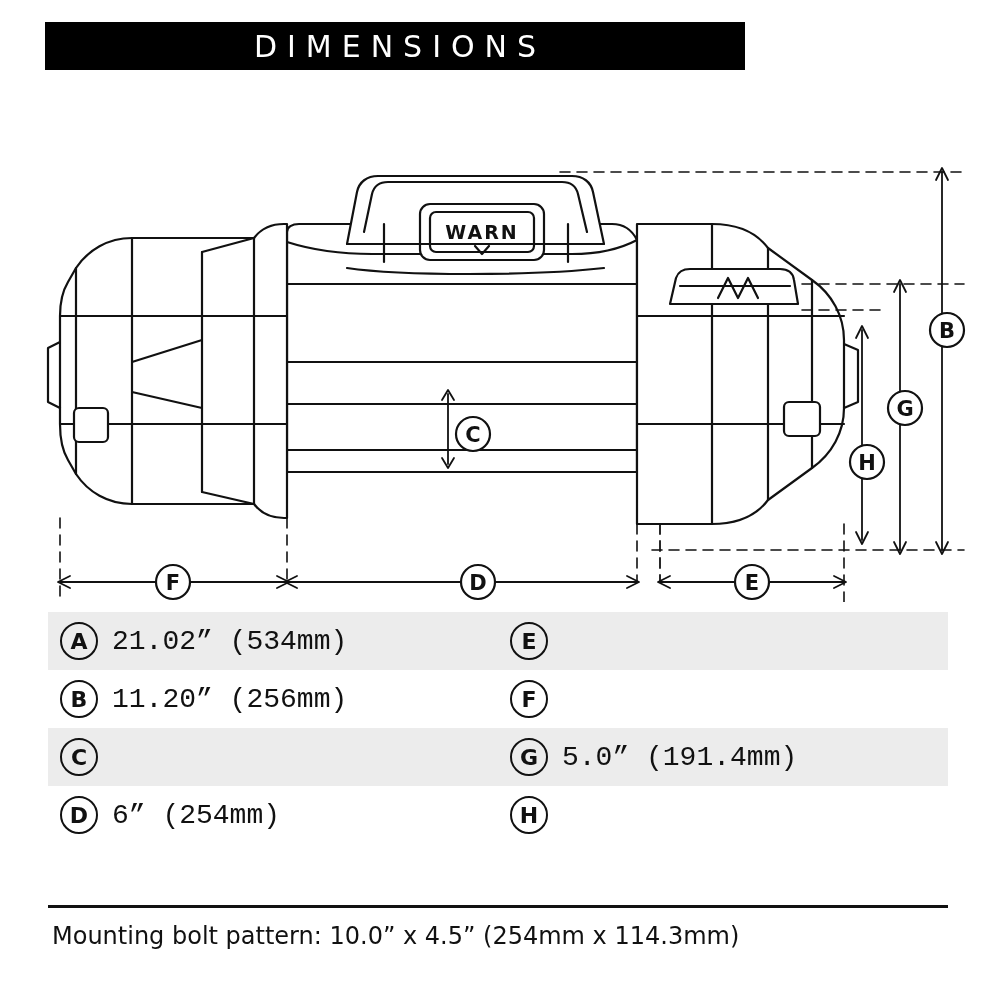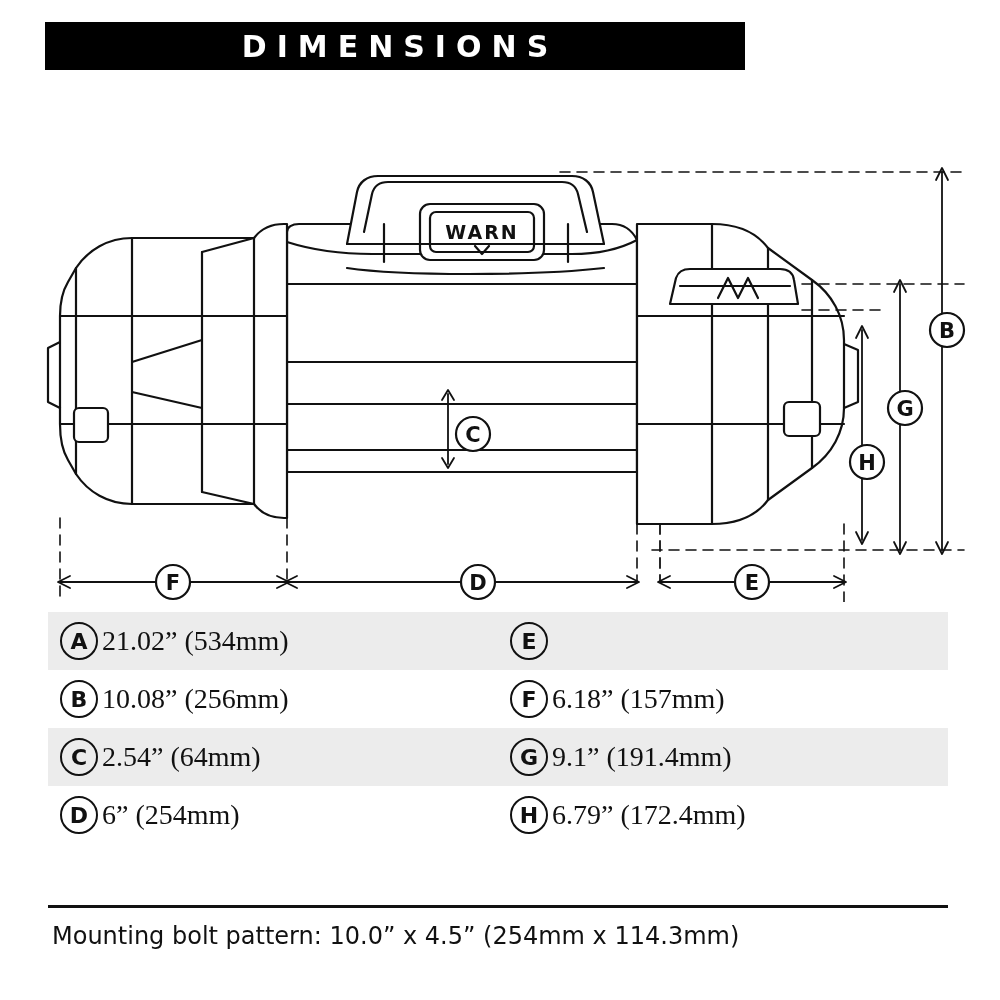--- a/index.html
+++ b/index.html
@@ -29,21 +29,21 @@
     width: 700px;
     height: 48px;
     background: #000000;
     display: flex;
     align-items: center;
     justify-content: center;
   }
   .header-bar .title {
     color: #ffffff;
     font-size: 30px;
-    font-weight: bold;
+    font-weight: normal;
     letter-spacing: 10px;
     text-indent: 10px;
     font-family: "DejaVu Sans", sans-serif;
   }
 
   
   .drawing {
     position: absolute;
     left: 12px;
     top: 72px;
@@ -79,23 +79,23 @@
     border-radius: 50%;
     display: flex;
     align-items: center;
     justify-content: center;
     font-size: 22px;
     font-weight: bold;
     font-family: "DejaVu Sans", sans-serif;
     flex: none;
   }
   .dim-text {
-    margin-left: 4px;
+    margin-left: 14px;
     font-size: 28px;
-    font-family: Liberation Serif, serif;
+    font-family: Liberation Mono, monospace;
     white-space: nowrap;
   }
 
   
   .footer-rule {
     position: absolute;
     left: 48px;
     top: 905px;
     width: 900px;
     height: 3px;
@@ -286,47 +286,44 @@
         <div class="dim-text">21.02” (534mm)</div>
       </div>
       <div class="dim-cell">
         <div class="badge">E</div>
       </div>
     </div>
 
     <div class="dim-row">
       <div class="dim-cell">
         <div class="badge">B</div>
-        <div class="dim-text">10.08” (256mm)</div>
+        <div class="dim-text">11.20” (256mm)</div>
       </div>
       <div class="dim-cell">
         <div class="badge">F</div>
-        <div class="dim-text">6.18” (157mm)</div>
       </div>
     </div>
 
     <div class="dim-row shaded">
       <div class="dim-cell">
         <div class="badge">C</div>
-        <div class="dim-text">2.54” (64mm)</div>
       </div>
       <div class="dim-cell">
         <div class="badge">G</div>
-        <div class="dim-text">9.1” (191.4mm)</div>
+        <div class="dim-text">5.0” (191.4mm)</div>
       </div>
     </div>
 
     <div class="dim-row">
       <div class="dim-cell">
         <div class="badge">D</div>
         <div class="dim-text">6” (254mm)</div>
       </div>
       <div class="dim-cell">
         <div class="badge">H</div>
-        <div class="dim-text">6.79” (172.4mm)</div>
       </div>
     </div>
 
   </div>
 
   <div class="footer-rule"></div>
   <div class="footer-note">Mounting bolt pattern: 10.0” x 4.5” (254mm x 114.3mm)</div>
 
 </div>
 

